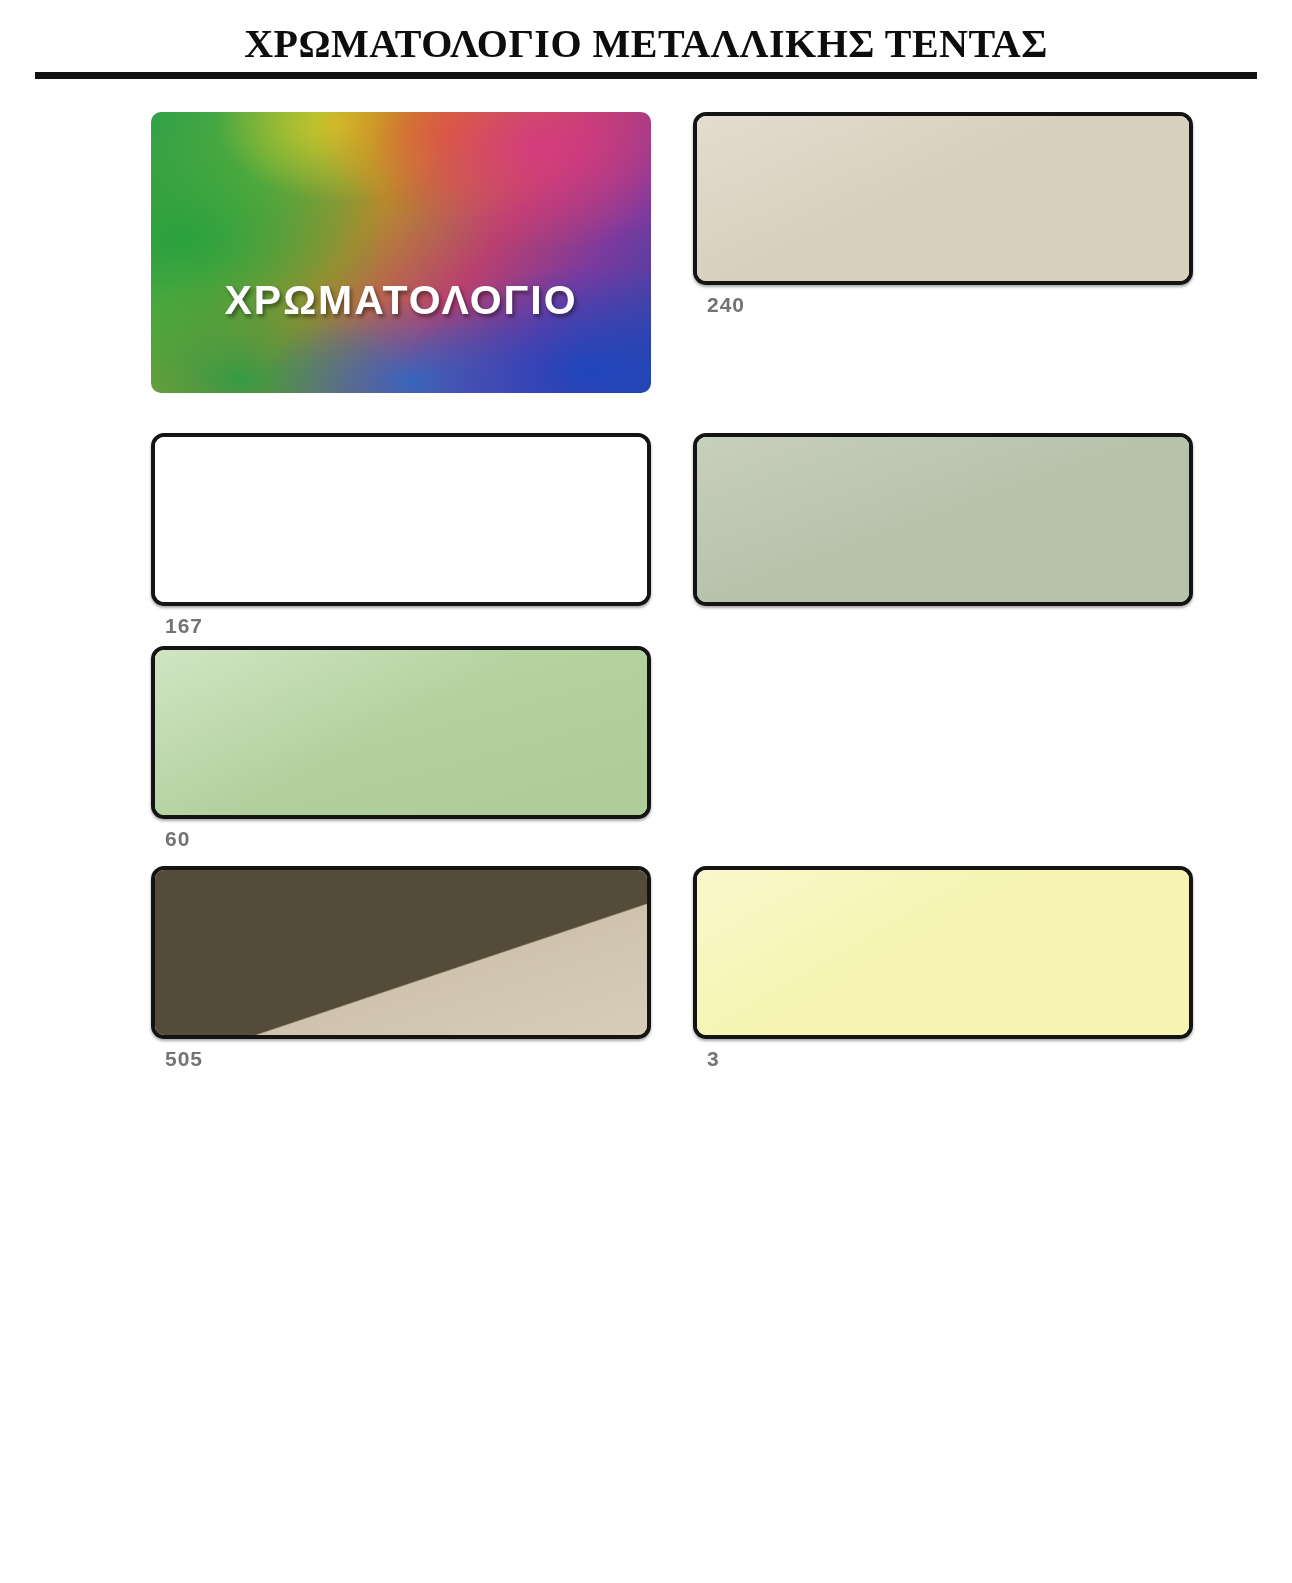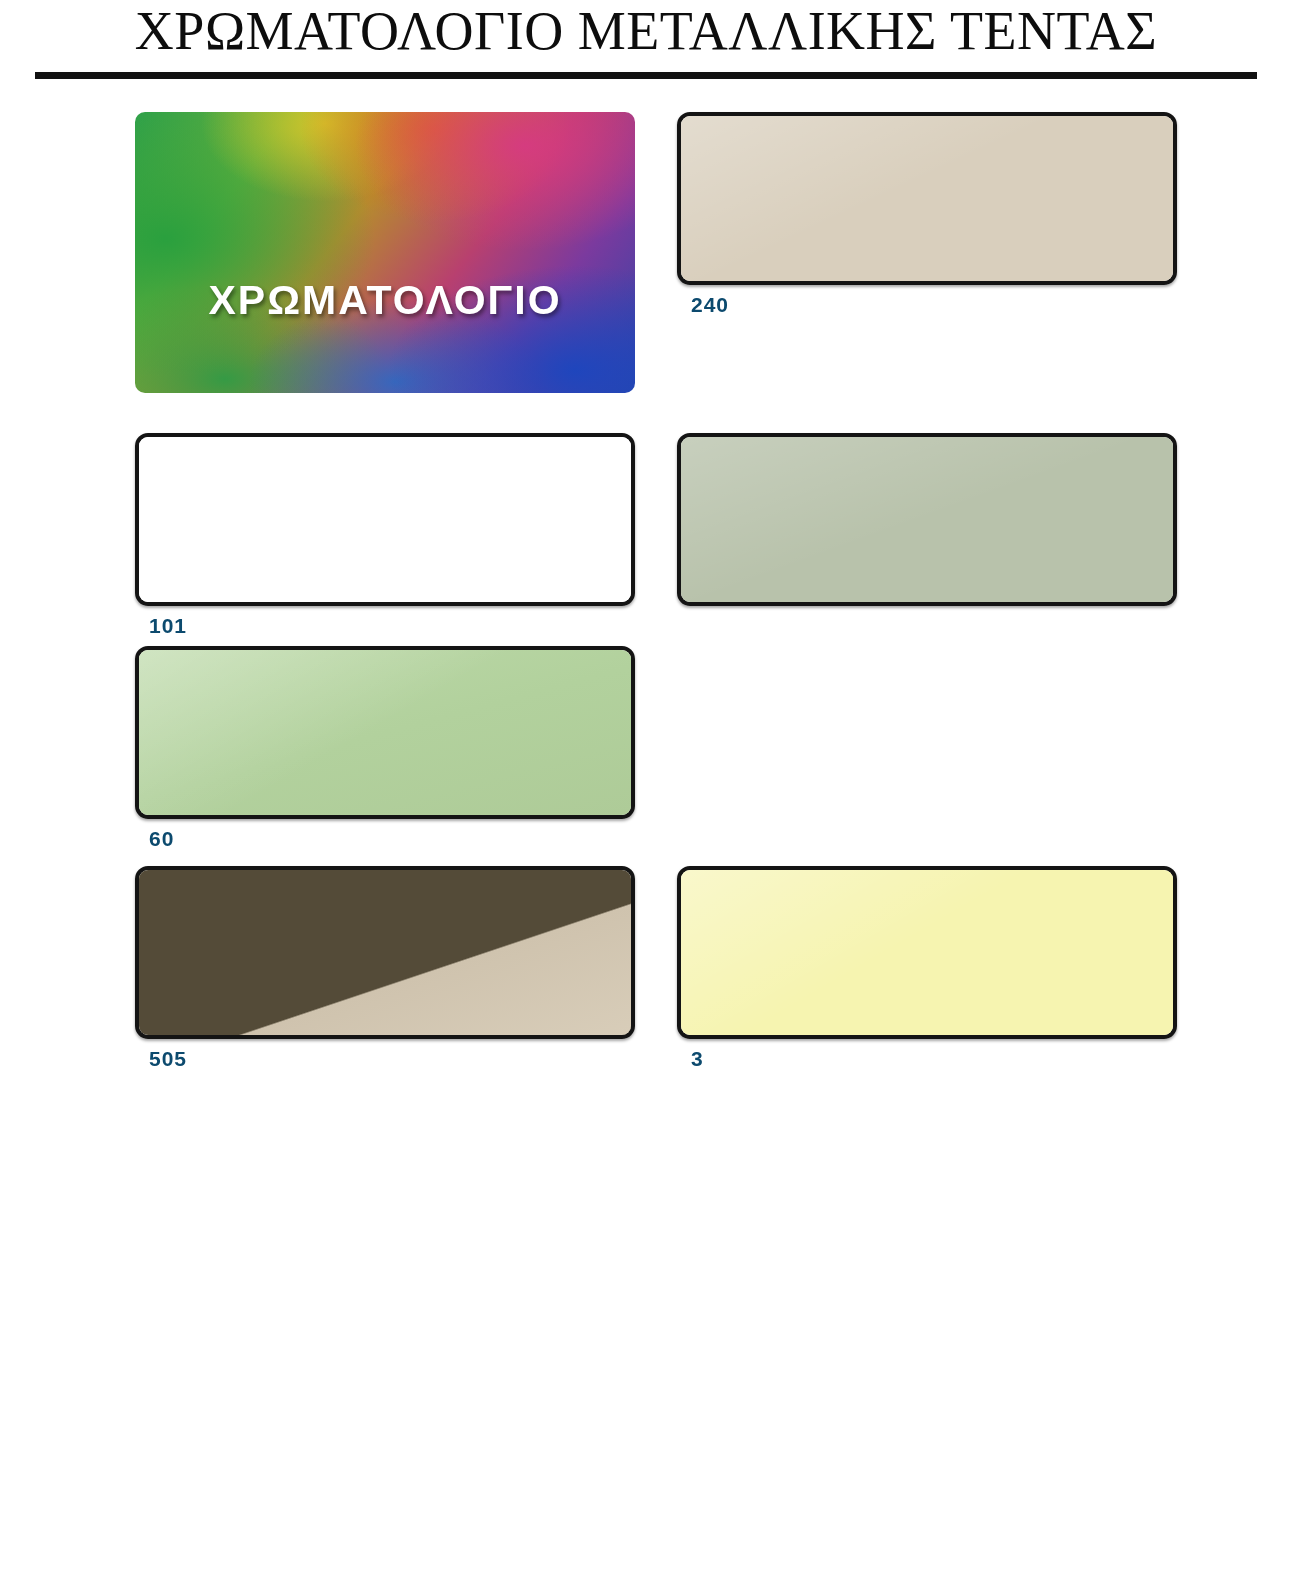--- a/index.html
+++ b/index.html
@@ -13,26 +13,26 @@
     height: 1583px;
     position: relative;
     font-family: "Liberation Sans", sans-serif;
     overflow: hidden;
   }
 
   
   .page-title {
     position: absolute;
     left: 0;
-    top: 0;
+    top: 20px;
     width: 1292px;
     text-align: center;
     font-family: "Liberation Serif", serif;
-    font-weight: normal;
-    font-size: 54px;
+    font-weight: bold;
+    font-size: 40px;
     letter-spacing: 0.5px;
     color: #0d0d0d;
     white-space: nowrap;
   }
   .title-rule {
     position: absolute;
     left: 35px;
     top: 72px;
     width: 1222px;
     height: 7px;
@@ -44,20 +44,21 @@
     position: absolute;
     left: 0;
     top: 112px;
     width: 1292px;
   }
   .swatch-row {
     display: flex;
     flex-direction: row;
     justify-content: flex-start;
     margin-bottom: 7px;
+    margin-left: 16px;
   }
   .swatch-cell {
     position: relative;
     width: 520px;
     margin-left: 16px;
   }
   .swatch-cell.col-left  { margin-left: 135px; }
   .swatch-cell.col-right { margin-left: 22px; }
 
   .swatch-box {
@@ -78,21 +79,21 @@
   .swatch-box .gloss {
     position: absolute;
     inset: 0;
     pointer-events: none;
   }
 
   .swatch-label {
     font-family: "Liberation Sans", sans-serif;
     font-weight: bold;
     font-size: 21px;
-    color: #0c4a6e;
+    color: #737373;
     letter-spacing: 1px;
     margin: 7px 0 0 14px;
     height: 26px;
     line-height: 26px;
   }
 
   
   .logo-card {
     width: 500px;
     height: 281px;
@@ -145,21 +146,21 @@
       </div>
       <div class="swatch-label">240</div>
     </div>
   </div>
 
   <div class="swatch-row">
     <div class="swatch-cell col-left">
       <div class="swatch-box">
         <div class="fill" style="background:#ffffff;"></div>
       </div>
-      <div class="swatch-label">101</div>
+      <div class="swatch-label">167</div>
     </div>
     <div class="swatch-cell col-right">
       <div class="swatch-box">
         <div class="fill" style="background:#b8c2ab;"></div>
         <div class="gloss" style="background:linear-gradient(160deg, rgba(255,255,255,0.22) 0%, rgba(255,255,255,0) 50%);"></div>
       </div>
     </div>
   </div>
 
 

